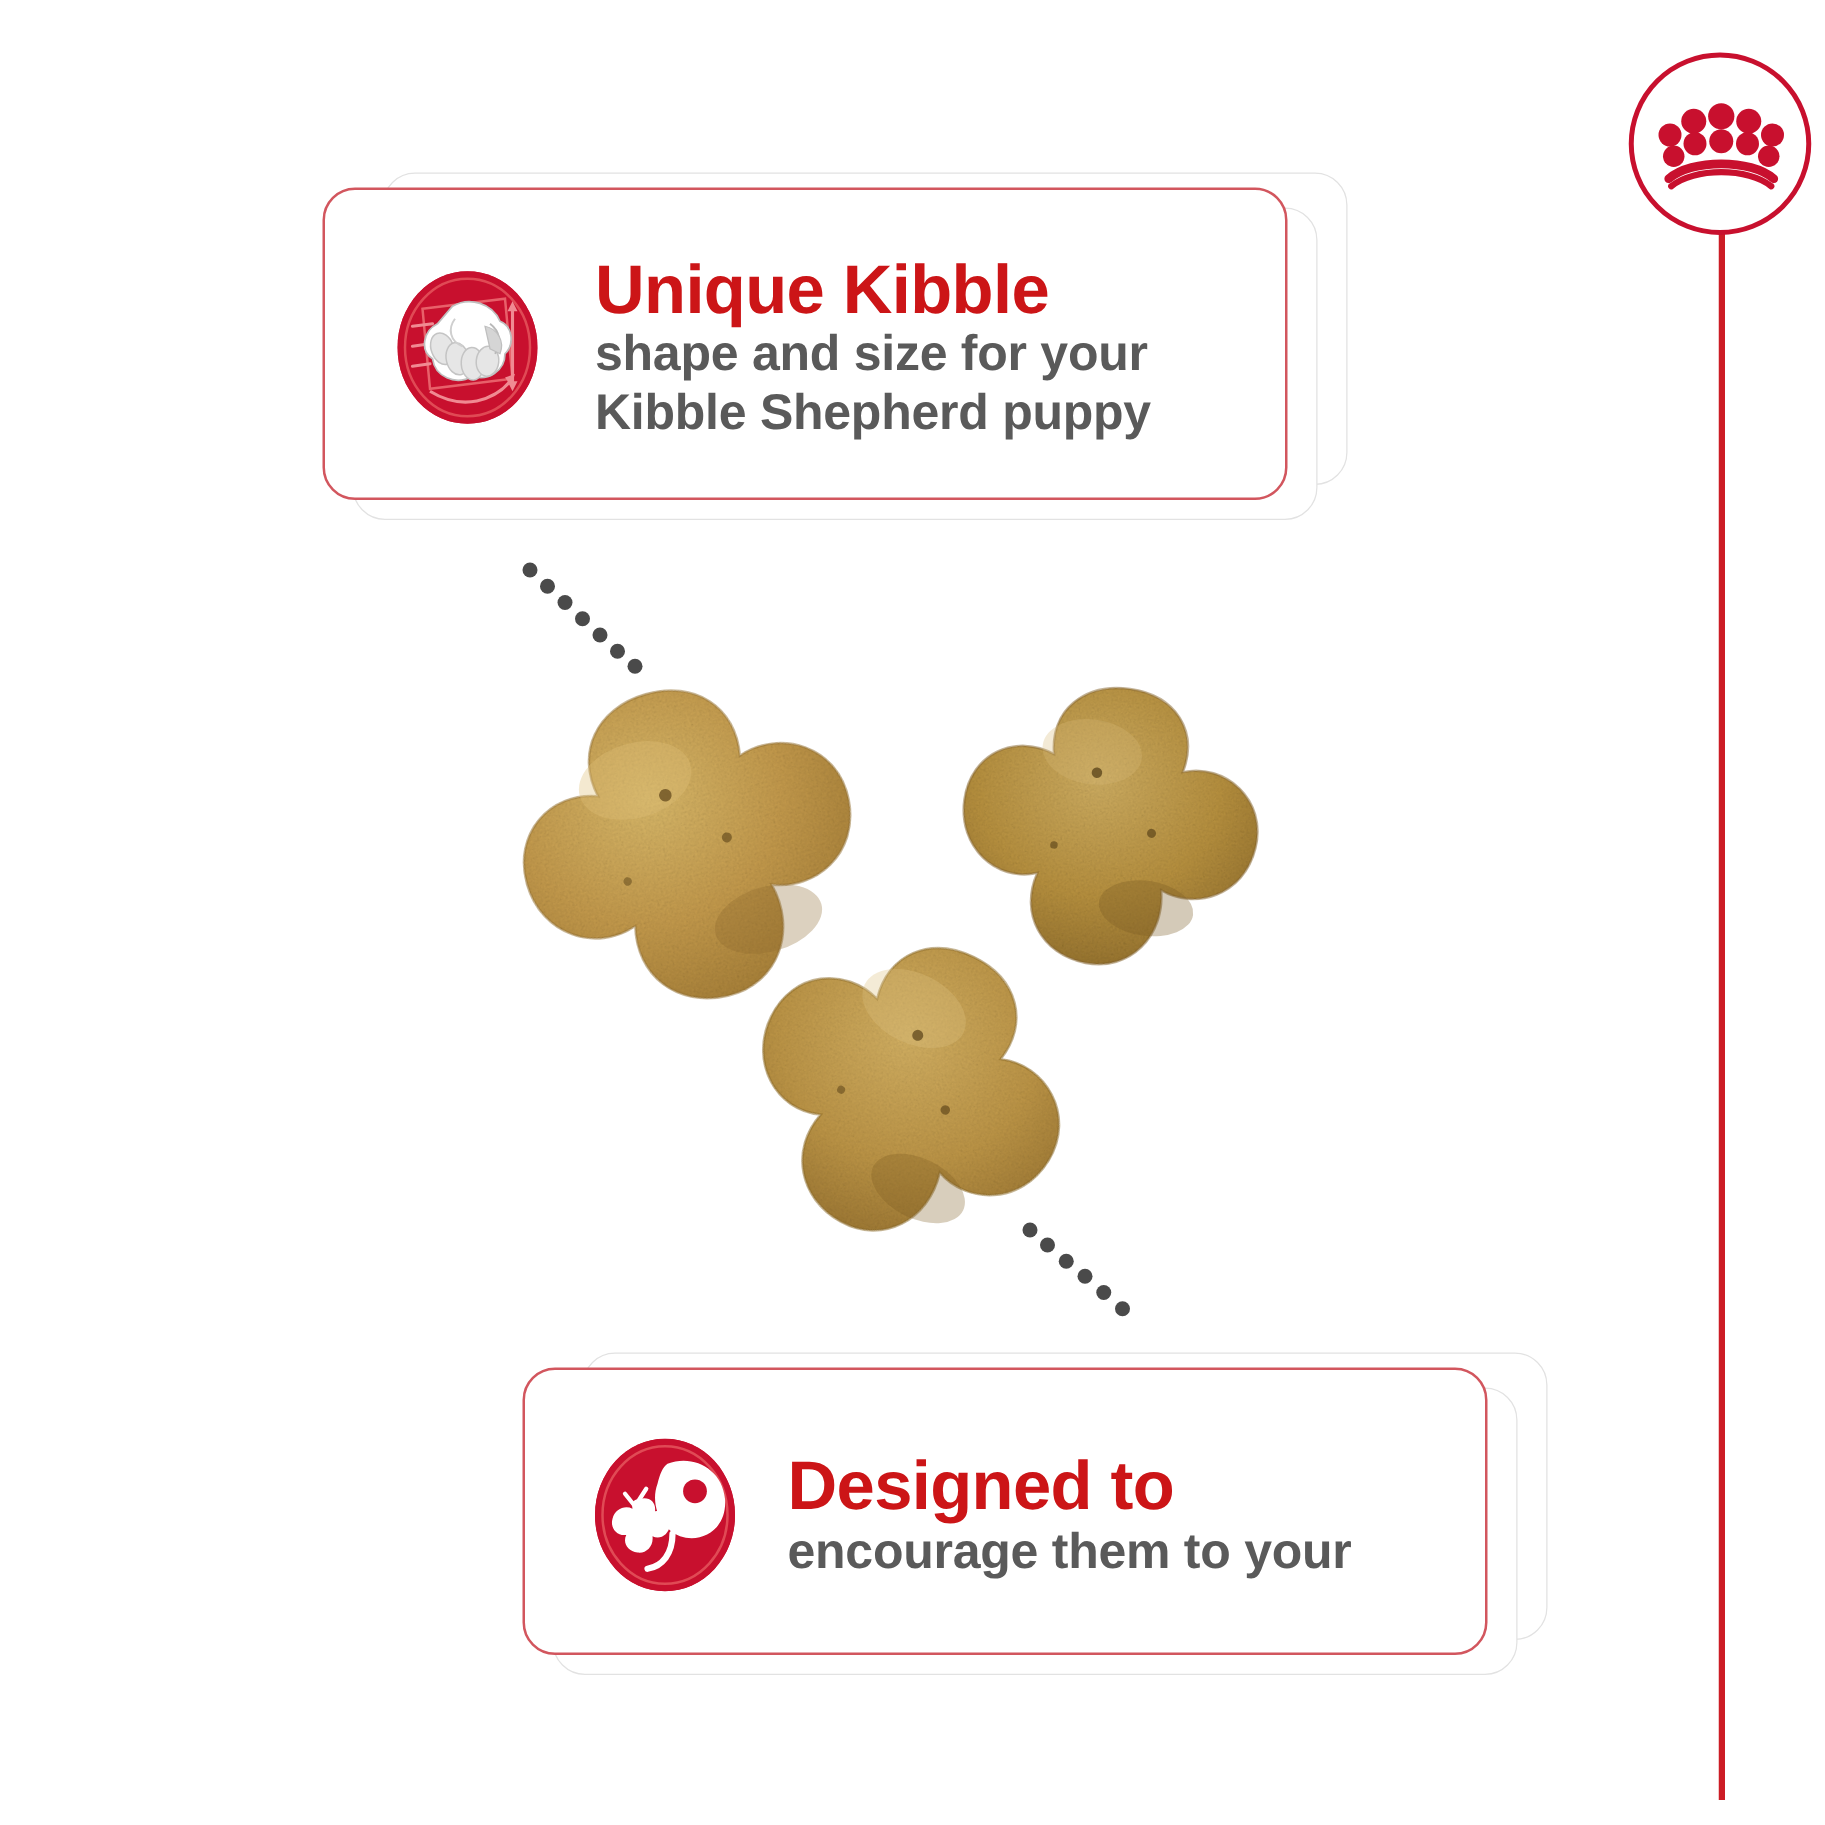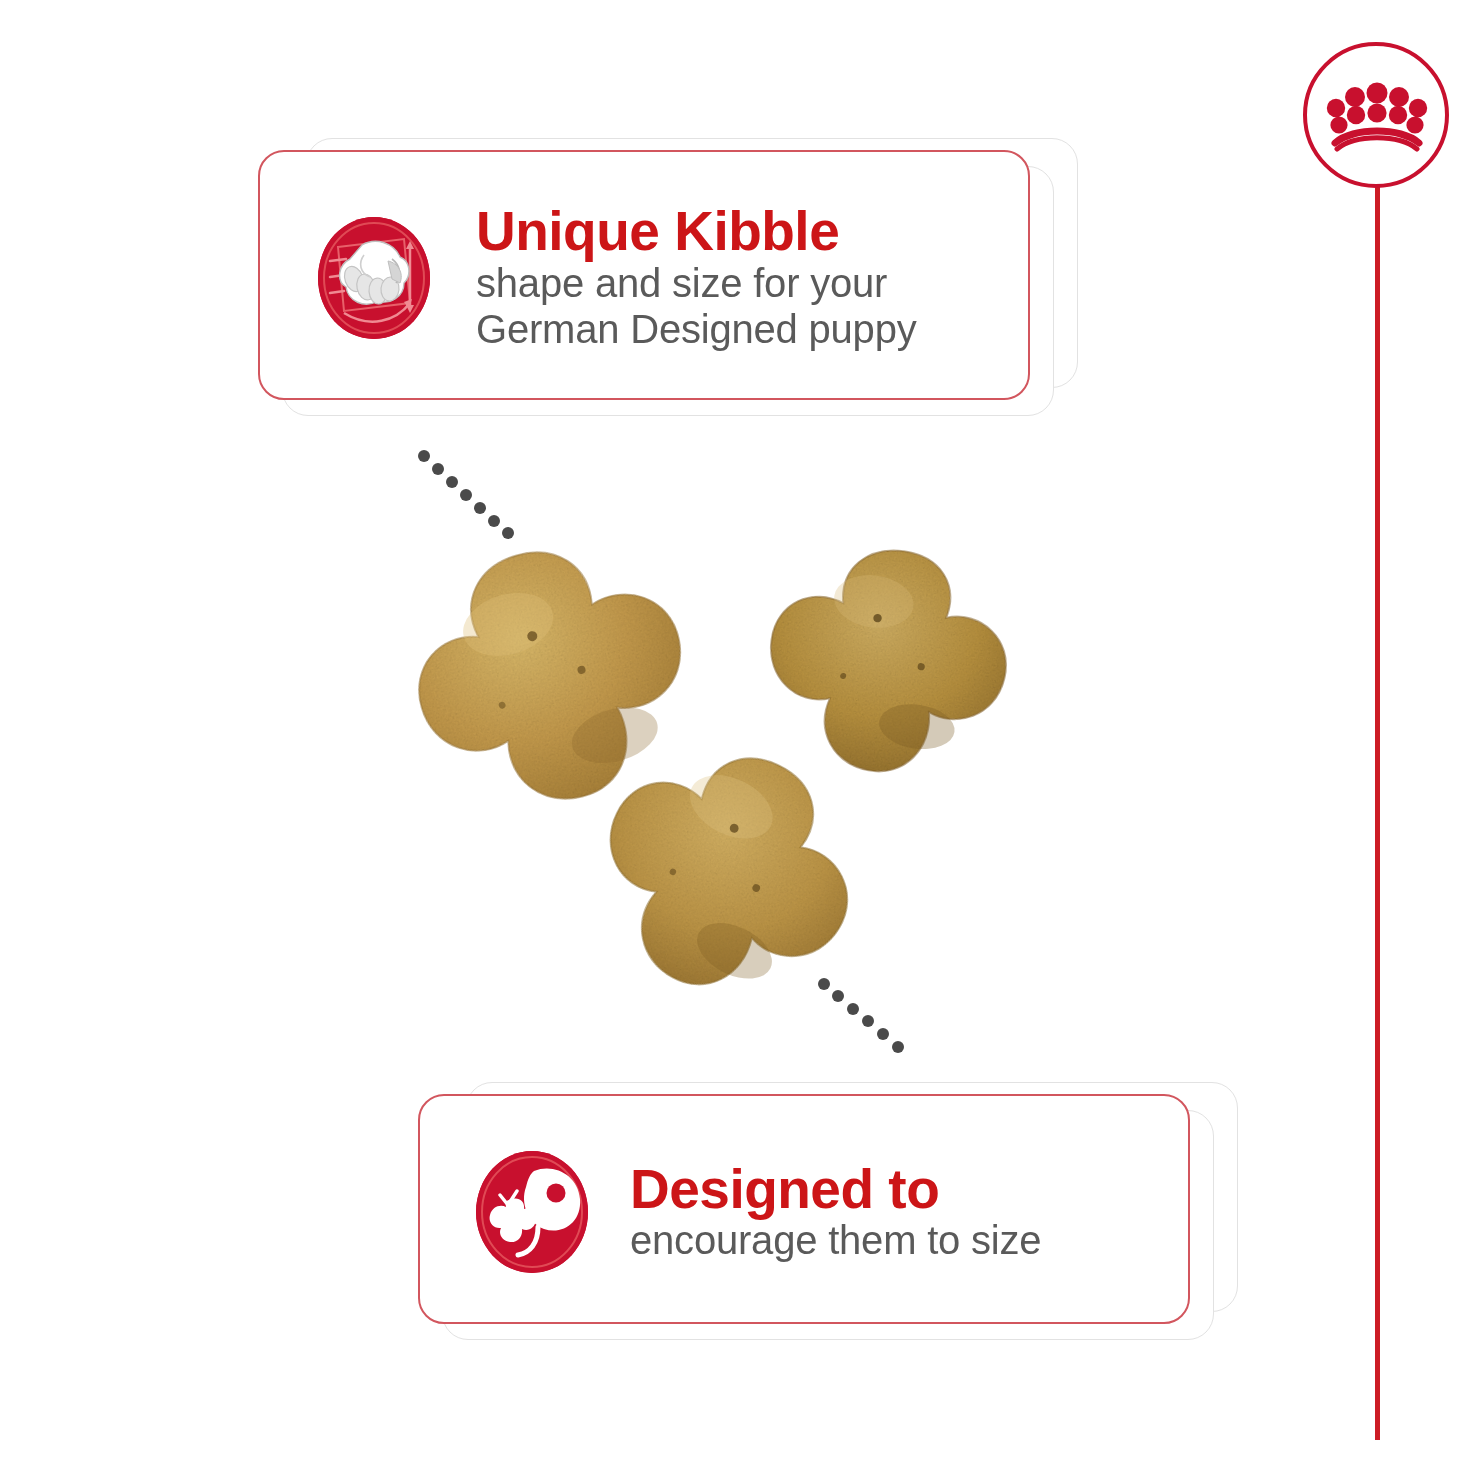--- a/index.html
+++ b/index.html
@@ -46,21 +46,21 @@
 
   
   .txt-block{display:block;}
   .title{
     color:#CC1517;font-weight:700;letter-spacing:-0.5px;
     line-height:1.02;white-space:nowrap;
   }
   .sub{
     color:#5A5A5A;font-weight:400;line-height:1.16;letter-spacing:-0.2px;
   }
-  .sub-line{white-space:nowrap;display:block;}
+  .sub-line{white-space:nowrap;display:block;font-weight:bold;}
 
   
   #card1{left:258px;top:130px;width:830px;height:310px;}
   #card1 .front{left:0px;top:20px;width:772px;height:250px;}
   #card1 .back1{left:24px;top:36px;width:772px;height:250px;}
   #card1 .back2{left:48px;top:8px;width:772px;height:250px;}
   #card1 .card-content{left:60px;top:50px;width:720px;height:196px;}
   #card1 .icon-badge{width:112px;height:122px;border-radius:50%;}
   #card1 .txt-block{margin-left:46px;}
   #card1 .title{font-size:55px;margin-bottom:6px;}
@@ -150,21 +150,21 @@
           <path d="M46 38 C 40 46, 42 56, 52 60" fill="none" stroke="#CFCFCF" stroke-width="1.6"></path>
           <path d="M74 42 C 82 48, 84 58, 78 66" fill="none" stroke="#B9B9B9" stroke-width="1.6"></path>
           <path d="M70 44 C 80 46, 86 56, 82 66 L 74 62 Z" fill="#D5D5D5" stroke="#BFBFBF" stroke-width="1"></path>
         </svg>
       </span>
 
       <span class="txt-block">
         <span class="title">Unique Kibble</span>
         <span class="sub">
           <span class="sub-line">shape and size for your</span>
-          <span class="sub-line">German Designed puppy</span>
+          <span class="sub-line">Kibble Shepherd puppy</span>
         </span>
       </span>
 
     </div>
   </div>
 
   <div class="dots" style="left:418px;top:450px;width:110px;height:80px;">
     <span class="dot" style="left:0px;top:0px;"></span>
     <span class="dot" style="left:14px;top:13px;"></span>
     <span class="dot" style="left:28px;top:26px;"></span>
@@ -356,20 +356,20 @@
                    C 16 56, 24 53, 30 56
                    C 29 50, 31 49, 36 48 Z" fill="#FFFFFF"></path>
 
           <path d="M24 44 L32 54 L41 40" fill="none" stroke="#FFFFFF" stroke-width="3.4" stroke-linecap="round" stroke-linejoin="round"></path>
         </svg>
       </span>
 
       <span class="txt-block">
         <span class="title">Designed to</span>
         <span class="sub">
-          <span class="sub-line">encourage them to size</span>
+          <span class="sub-line">encourage them to your</span>
         </span>
       </span>
 
     </div>
   </div>
 
 </div>
 
 </body></html>

